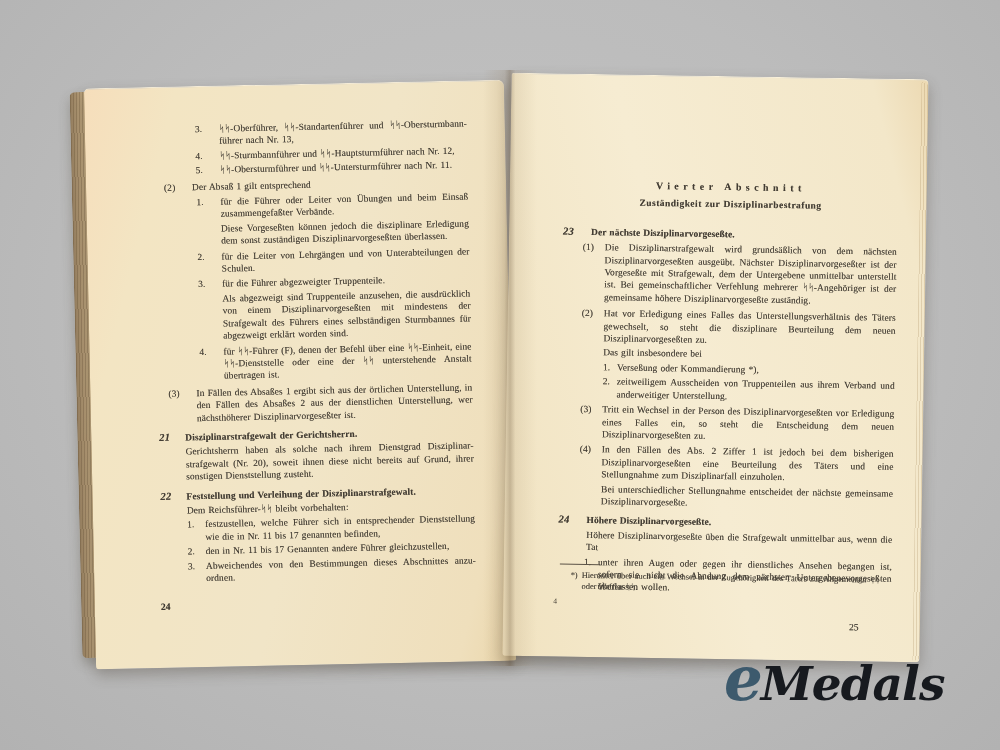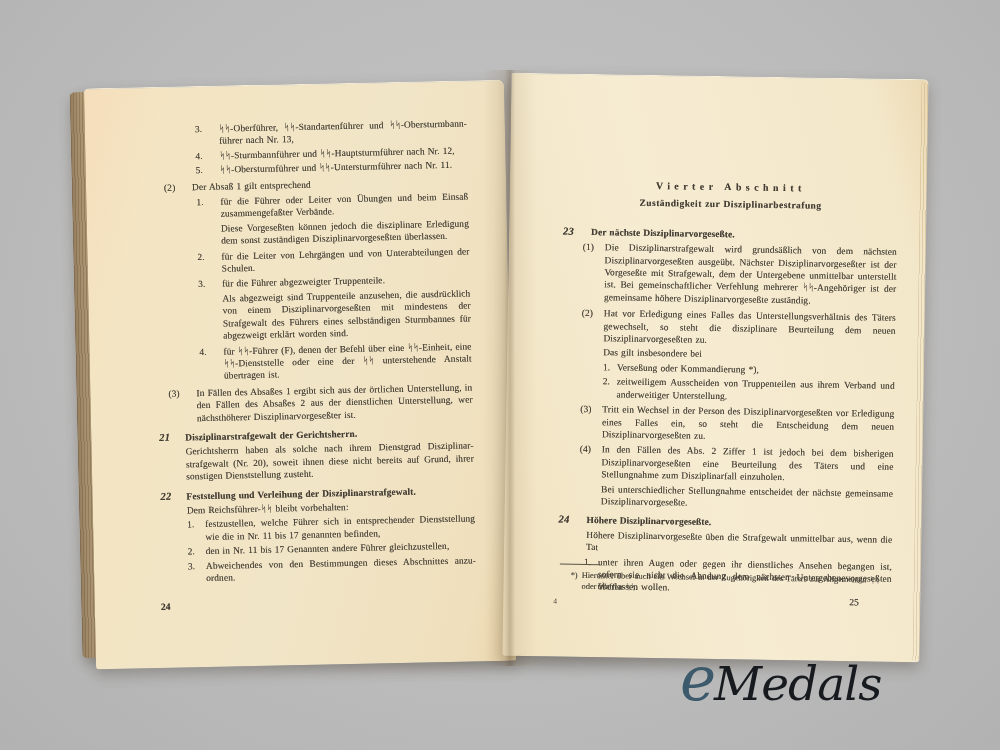--- a/index.html
+++ b/index.html
@@ -69,25 +69,25 @@
   .chap-sub{text-align:center;text-align-last:center;font-weight:bold;letter-spacing:0.5px;
     margin-bottom:17px;}
   
   .pn-left{position:absolute;left:66px;top:513px;font-size:9.6px;font-weight:bold;
     color:#3d3830;text-shadow:0 0 0.35px rgba(64,58,49,0.55);}
   .fn-rule{position:absolute;left:56px;top:489px;width:40px;border-top:1px solid #5c5347;}
   .fn{position:absolute;left:54px;top:495px;width:322px;font-size:8.4px;line-height:11px;
     text-align:justify;color:#45403700;color:#454037;text-shadow:0 0 0.3px rgba(64,58,49,0.5);}
   .fn .b{padding-left:24px;}    .fn .mk{left:13px;}
   .sig{position:absolute;left:50px;top:522px;font-size:7.6px;color:#4a443a;}
-  .pn-right{position:absolute;left:346px;top:517px;font-size:9.6px;color:#3d3830;
+  .pn-right{position:absolute;left:346px;top:542px;font-size:9.6px;color:#3d3830;
     text-shadow:0 0 0.35px rgba(64,58,49,0.55);}
   
-  .watermark{position:absolute;left:680px;top:652px;z-index:10;white-space:nowrap;
-    font-style:italic;font-weight:normal;font-family:"DejaVu Serif","Liberation Serif",serif;}
+  .watermark{position:absolute;left:724px;top:652px;z-index:10;white-space:nowrap;
+    font-style:italic;font-weight:bold;font-family:"DejaVu Serif","Liberation Serif",serif;}
   .wm-e{font-size:61px;line-height:0.9;color:#3d5a6d;letter-spacing:-2px;}
   .wm-m{font-size:47px;line-height:0.9;color:#171a1f;letter-spacing:-1px;}
 </style>
 </head>
 <body>
 
 <div class="scene">
   <div class="book-shadow"></div>
 
   <div class="edge-left"></div>

